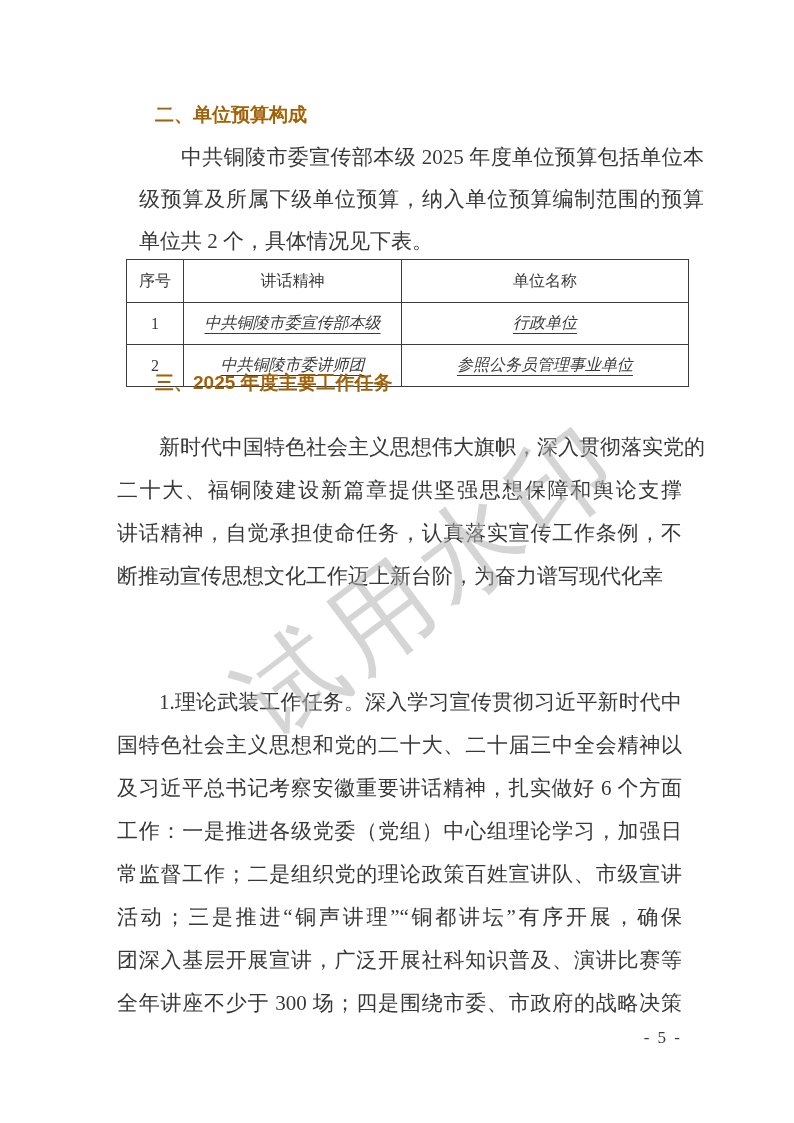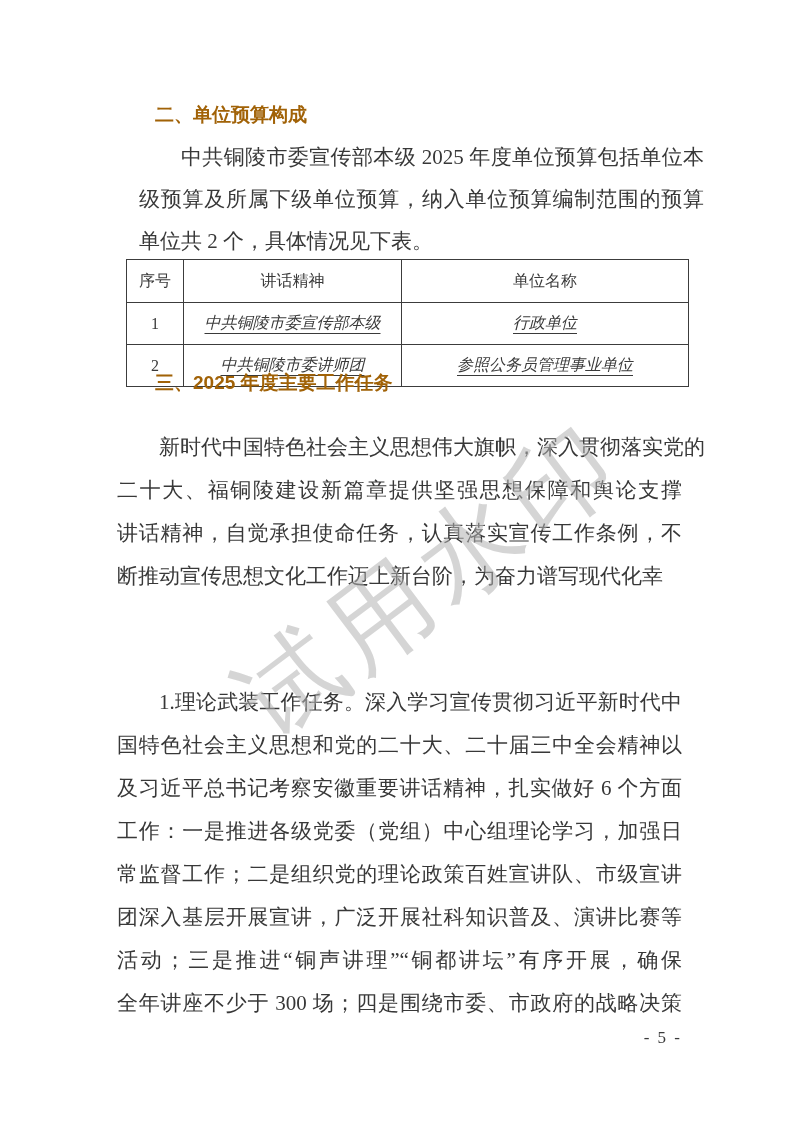--- a/index.html
+++ b/index.html
@@ -164,20 +164,20 @@
       <div class="line">断推动宣传思想文化工作迈上新台阶，为奋力谱写现代化幸</div>
     </div>
 
   <div id="sec3-para2" class="para">
 
   <div class="line">1.理论武装工作任务。深入学习宣传贯彻习近平新时代中</div>
       <div class="line">国特色社会主义思想和党的二十大、二十届三中全会精神以</div>
       <div class="line">及习近平总书记考察安徽重要讲话精神，扎实做好 6 个方面</div>
       <div class="line">工作：一是推进各级党委（党组）中心组理论学习，加强日</div>
       <div class="line">常监督工作；二是组织党的理论政策百姓宣讲队、市级宣讲</div>
+      <div class="line">活动；三是推进“铜声讲理”“铜都讲坛”有序开展，确保</div>
       <div class="line">团深入基层开展宣讲，广泛开展社科知识普及、演讲比赛等</div>
-      <div class="line">活动；三是推进“铜声讲理”“铜都讲坛”有序开展，确保</div>
       <div class="line">全年讲座不少于 300 场；四是围绕市委、市政府的战略决策</div>
     </div>
 
   <div id="page-number">- 5 -</div>
 
 </div>
 
 </body></html>

